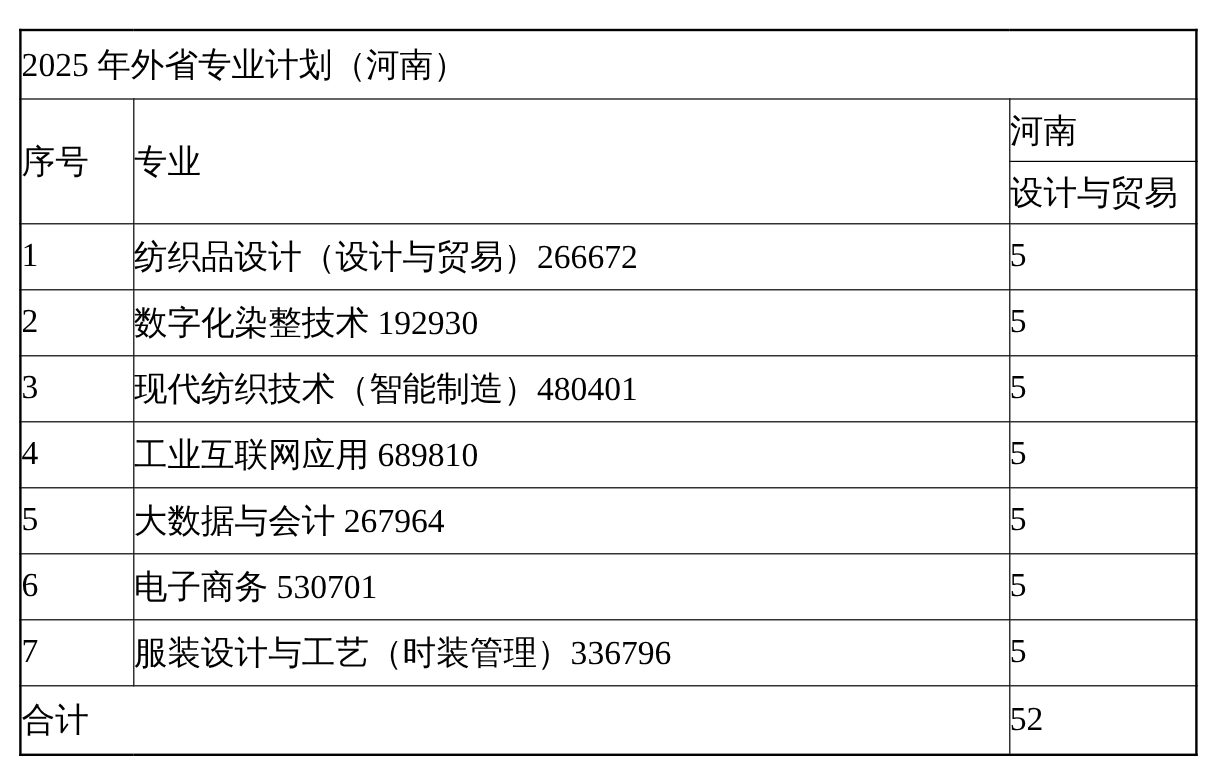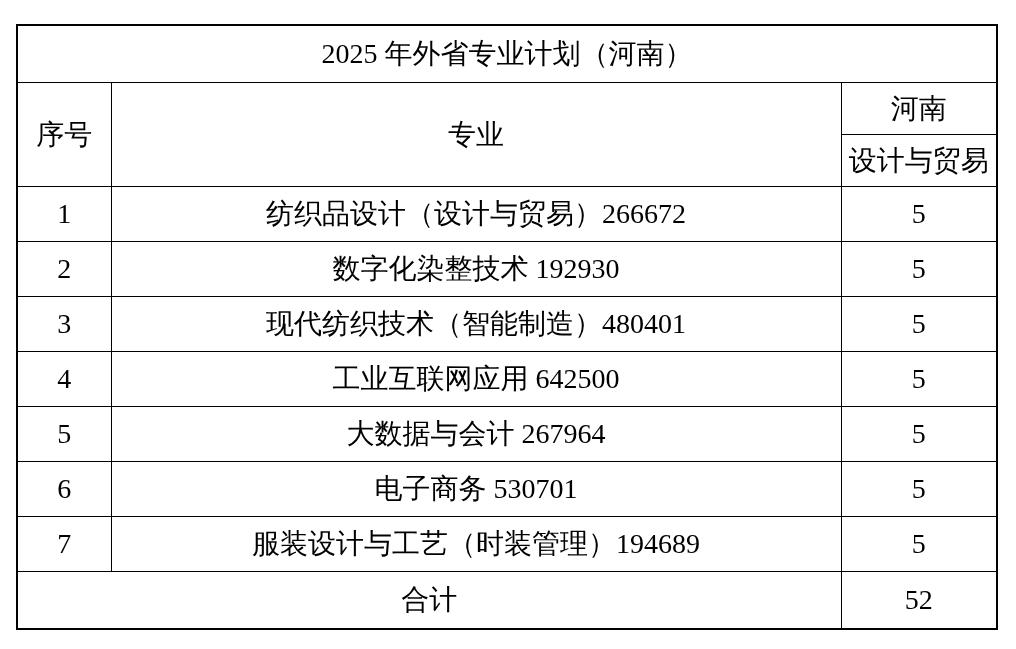--- a/index.html
+++ b/index.html
@@ -18,21 +18,21 @@
     position: absolute;
     left: 16px;
     top: 24px;
     width: 980px;
     border-collapse: collapse;
     table-layout: fixed;
     background: #ffffff;
   }
   .plan-table td, .plan-table th {
     border: 1px solid #000000;
-    text-align: center;
+    text-align: left;
     vertical-align: middle;
     font-size: 28px;
     font-weight: normal;
     padding: 0;
     overflow: hidden;
     white-space: nowrap;
   }
   
   .plan-table { border: 2px solid #000000; }
   .plan-table tr.title-row td      { height: 56px; }
@@ -75,36 +75,36 @@
       <td>数字化染整技术 192930</td>
       <td>5</td>
     </tr>
     <tr class="data-row">
       <td>3</td>
       <td>现代纺织技术（智能制造）480401</td>
       <td>5</td>
     </tr>
     <tr class="data-row">
       <td>4</td>
-      <td>工业互联网应用 642500</td>
+      <td>工业互联网应用 689810</td>
       <td>5</td>
     </tr>
     <tr class="data-row">
       <td>5</td>
       <td>大数据与会计 267964</td>
       <td>5</td>
     </tr>
     <tr class="data-row">
       <td>6</td>
       <td>电子商务 530701</td>
       <td>5</td>
     </tr>
     <tr class="data-row">
       <td>7</td>
-      <td>服装设计与工艺（时装管理）194689</td>
+      <td>服装设计与工艺（时装管理）336796</td>
       <td>5</td>
     </tr>
 
     <tr class="total-row">
       <td colspan="2">合计</td>
       <td>52</td>
     </tr>
   </tbody>
 </table>
 

